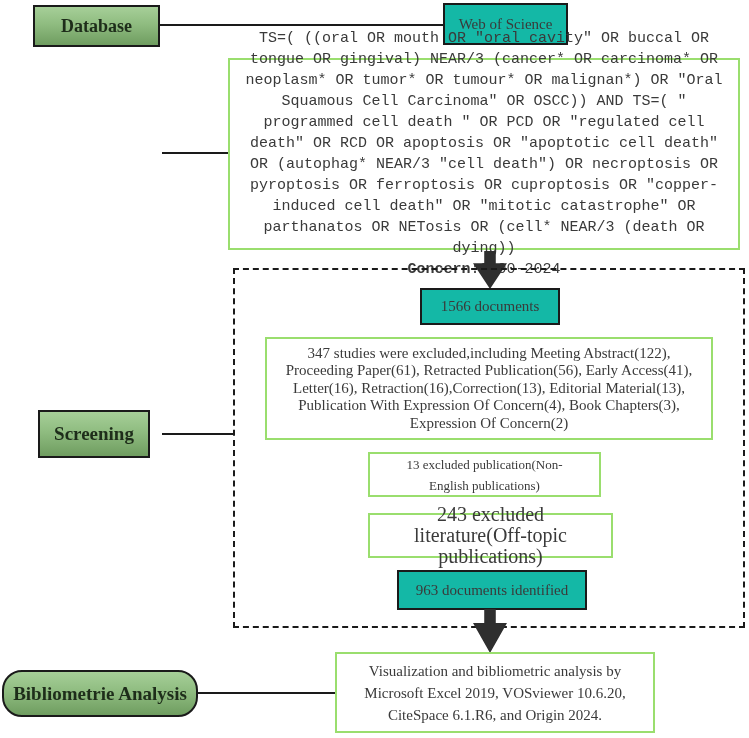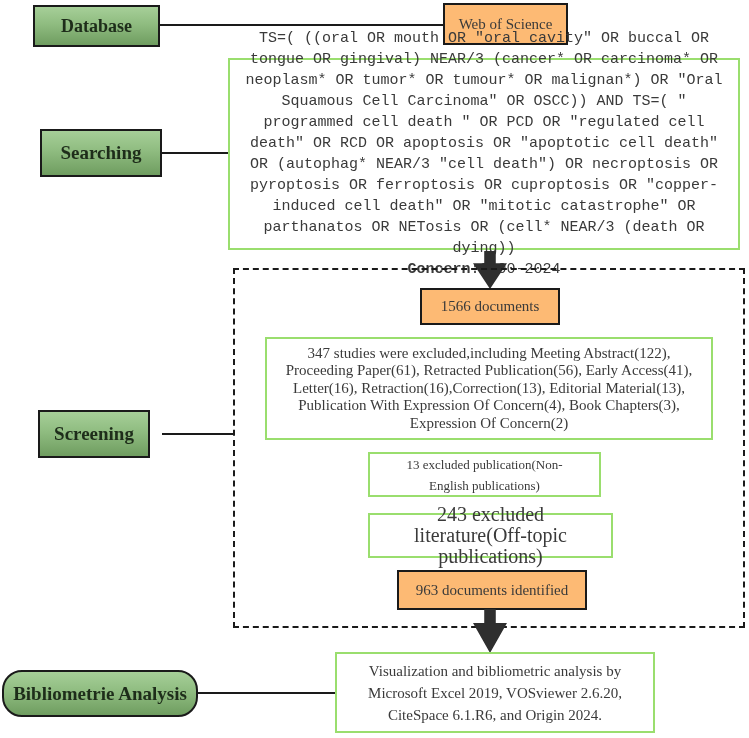--- a/index.html
+++ b/index.html
@@ -25,21 +25,21 @@
     font-weight: bold;
     color: #1e2d1a;
     text-align: center;
   }
   
   .doc-box {
     position: absolute;
     display: flex;
     align-items: center;
     justify-content: center;
-    background: #fdba74;
+    background: #14b8a6;
     border: 2.5px solid #1a1a1a;
     color: #3a3a3a;
     text-align: center;
     font-size: 15px;
     font-family: Liberation Serif, serif;
   }
   
   .text-box {
     position: absolute;
     display: flex;
@@ -75,21 +75,20 @@
 </style>
 </head>
 <body>
 
 <div class="canvas">
 
   <div class="stage-label" style="left:33px; top:5px; width:127px; height:42px; font-size:18px;">Database</div>
   <div class="connector-h" style="left:160px; top:24px; width:283px;"></div>
   <div class="doc-box" style="left:443px; top:3px; width:125px; height:42px;">Web of Science</div>
 
-  <div class="stage-label" style="left:40px; top:129px; width:122px; height:48px; font-size:19px;">Searching</div>
   <div class="connector-h" style="left:162px; top:152px; width:66px;"></div>
   <div class="text-box" style="left:228px; top:58px; width:512px; height:192px; flex-direction:column;">
     <div class="query-text"><span>TS=( ((oral OR mouth OR "oral cavity" OR buccal OR tongue OR gingival)  NEAR/3 (cancer* OR carcinoma* OR neoplasm* OR tumor* OR tumour* OR malignan*) OR "Oral Squamous Cell Carcinoma" OR OSCC)) AND TS=( " programmed cell death " OR PCD OR "regulated cell death" OR RCD OR apoptosis OR "apoptotic cell death" OR (autophag* NEAR/3 "cell death") OR necroptosis OR pyroptosis OR ferroptosis OR cuproptosis OR "copper-induced cell death" OR "mitotic catastrophe" OR parthanatos OR NETosis OR (cell* NEAR/3 (death OR dying))</span><br>
       <span class="bold">Concern</span><span>:2000-2024</span>
     </div>
   </div>
 
   <div class="arrow-down" style="left:473px; top:251px; width:34px; height:38px;"></div>
 
   <div class="dashed-region" style="left:233px; top:268px; width:512px; height:360px;"></div>
@@ -104,15 +103,15 @@
   <div class="text-box" style="left:368px; top:452px; width:233px; height:45px; font-size:13px; line-height:21px; padding:2px 29px;">13 excluded publication(Non-English publications)</div>
 
   <div class="text-box" style="left:368px; top:513px; width:245px; height:45px; font-size:20px; line-height:21px; padding:4px 18px;font-family:Liberation Serif, serif;">243 excluded literature(Off-topic publications)</div>
 
   <div class="doc-box" style="left:397px; top:570px; width:190px; height:40px;">963 documents identified</div>
 
   <div class="arrow-down" style="left:473px; top:609px; width:34px; height:44px;"></div>
 
   <div class="stage-label" style="left:2px; top:670px; width:196px; height:47px; font-size:19px;border-radius:20px;">Bibliometrie Analysis</div>
   <div class="connector-h" style="left:198px; top:692px; width:137px;"></div>
-  <div class="text-box" style="left:335px; top:652px; width:320px; height:81px; font-size:15px; line-height:22px; padding:2px 10px;">Visualization and bibliometric analysis by Microsoft Excel 2019, VOSviewer 2.6.20, CiteSpace 6.1.R6, and Origin 2024.</div>
+  <div class="text-box" style="left:335px; top:652px; width:320px; height:81px; font-size:15px; line-height:22px; padding:2px 10px;">Visualization and bibliometric analysis by Microsoft Excel 2019, VOSviewer 10.6.20, CiteSpace 6.1.R6, and Origin 2024.</div>
 
 </div>
 
 </body></html>

